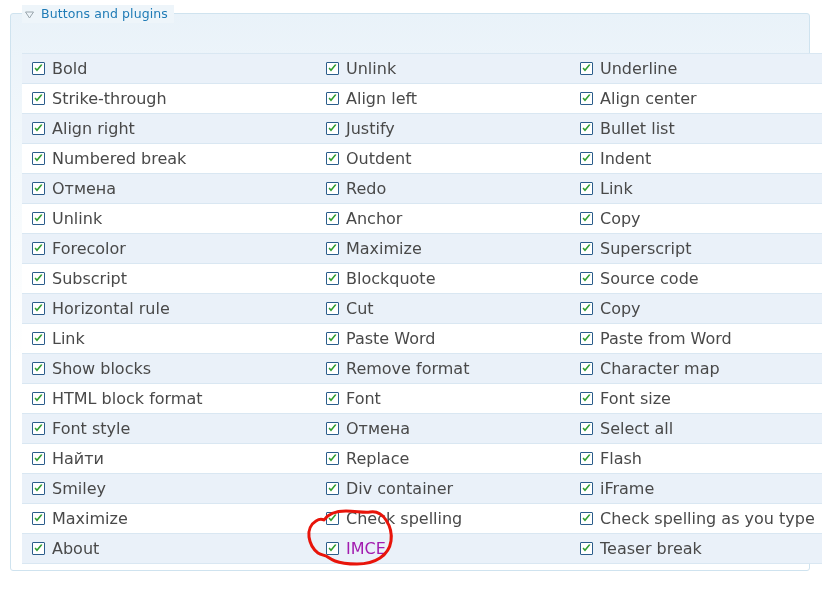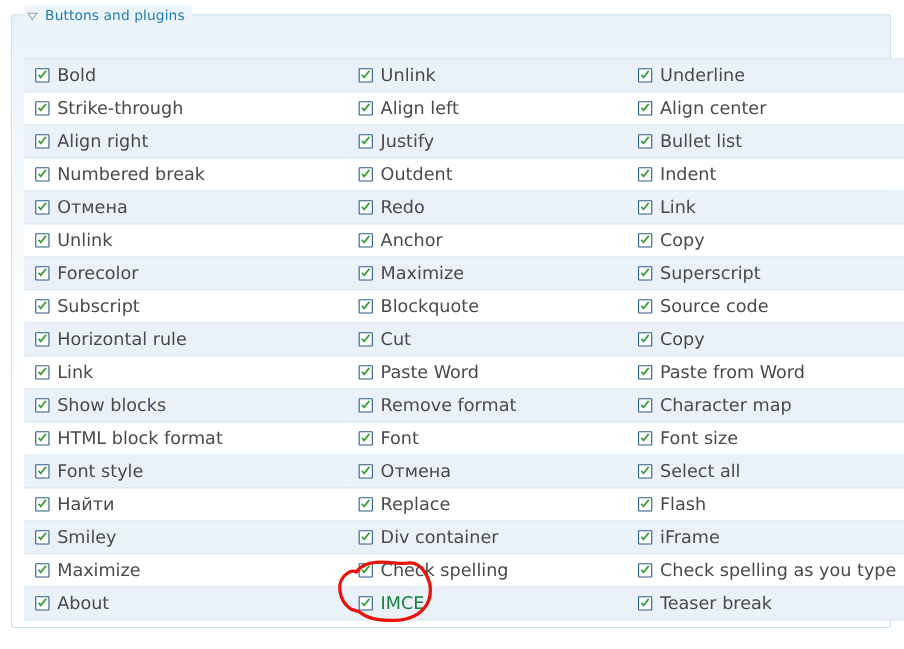--- a/index.html
+++ b/index.html
@@ -106,21 +106,21 @@
     left: 0;
     top: 0;
     display: block;
   }
   .cb-label {
     font-size: 16px;
     color: #494949;
     white-space: nowrap;
     line-height: 13px;
   }
-  .cb-label.link { color: #15803d; }
+  .cb-label.link { color: #a21caf; }
 
   
   .annotation {
     position: absolute;
     left: 302px;
     top: 508px;
     width: 110px;
     height: 62px;
     pointer-events: none;
   }

